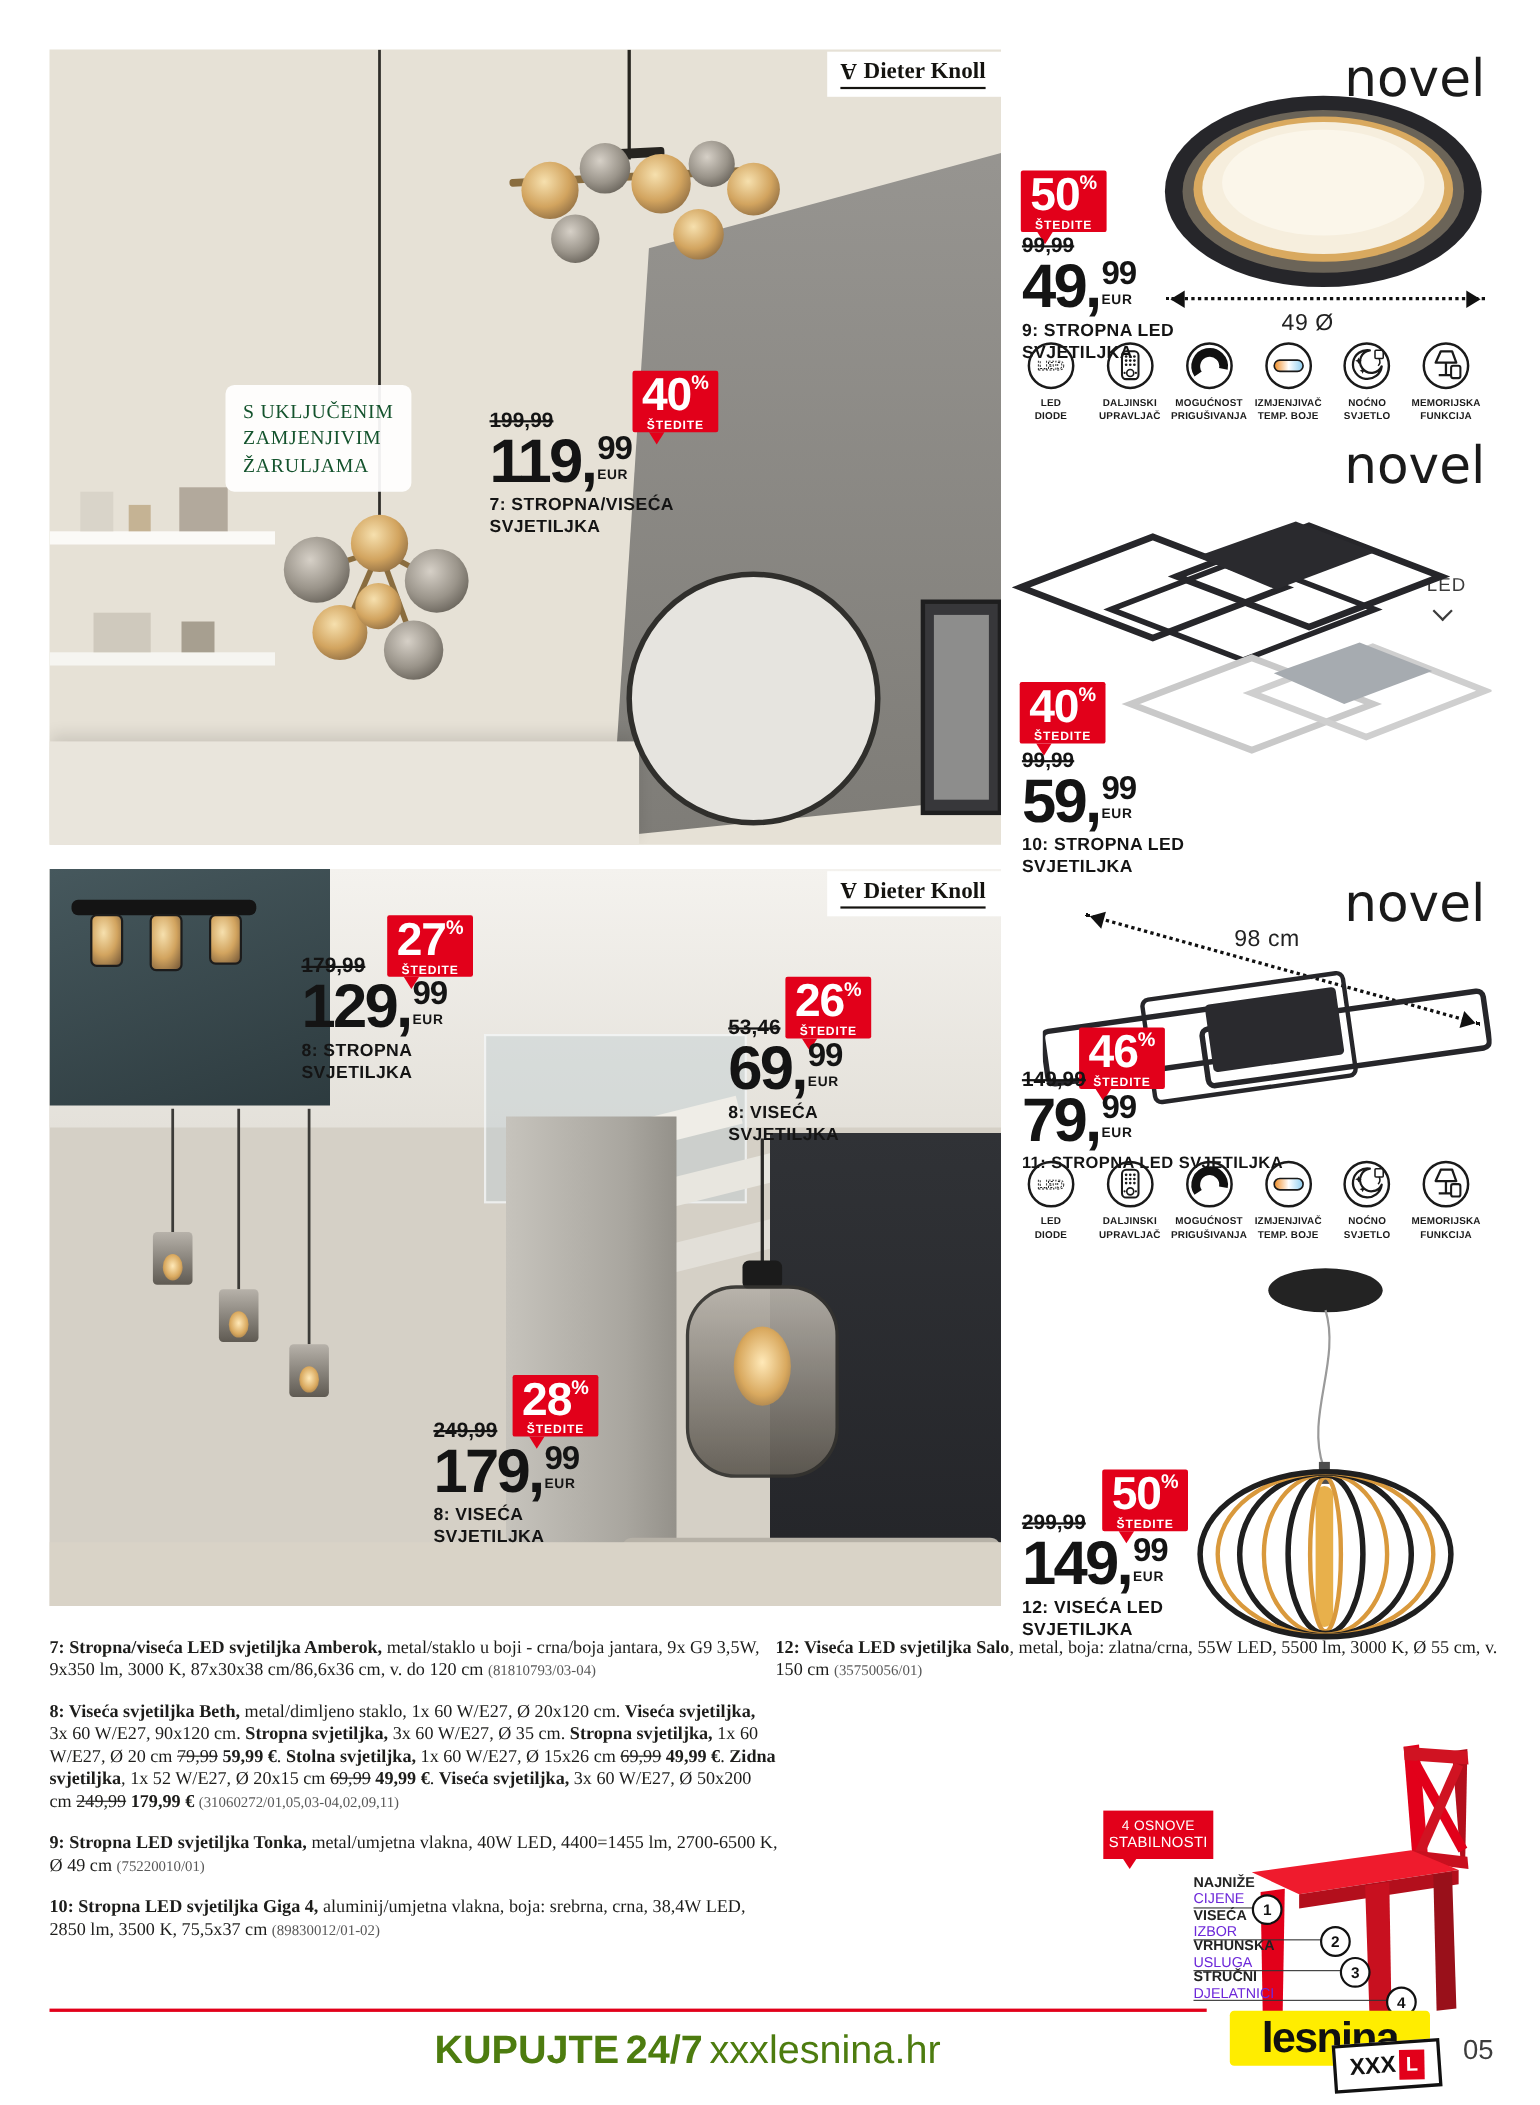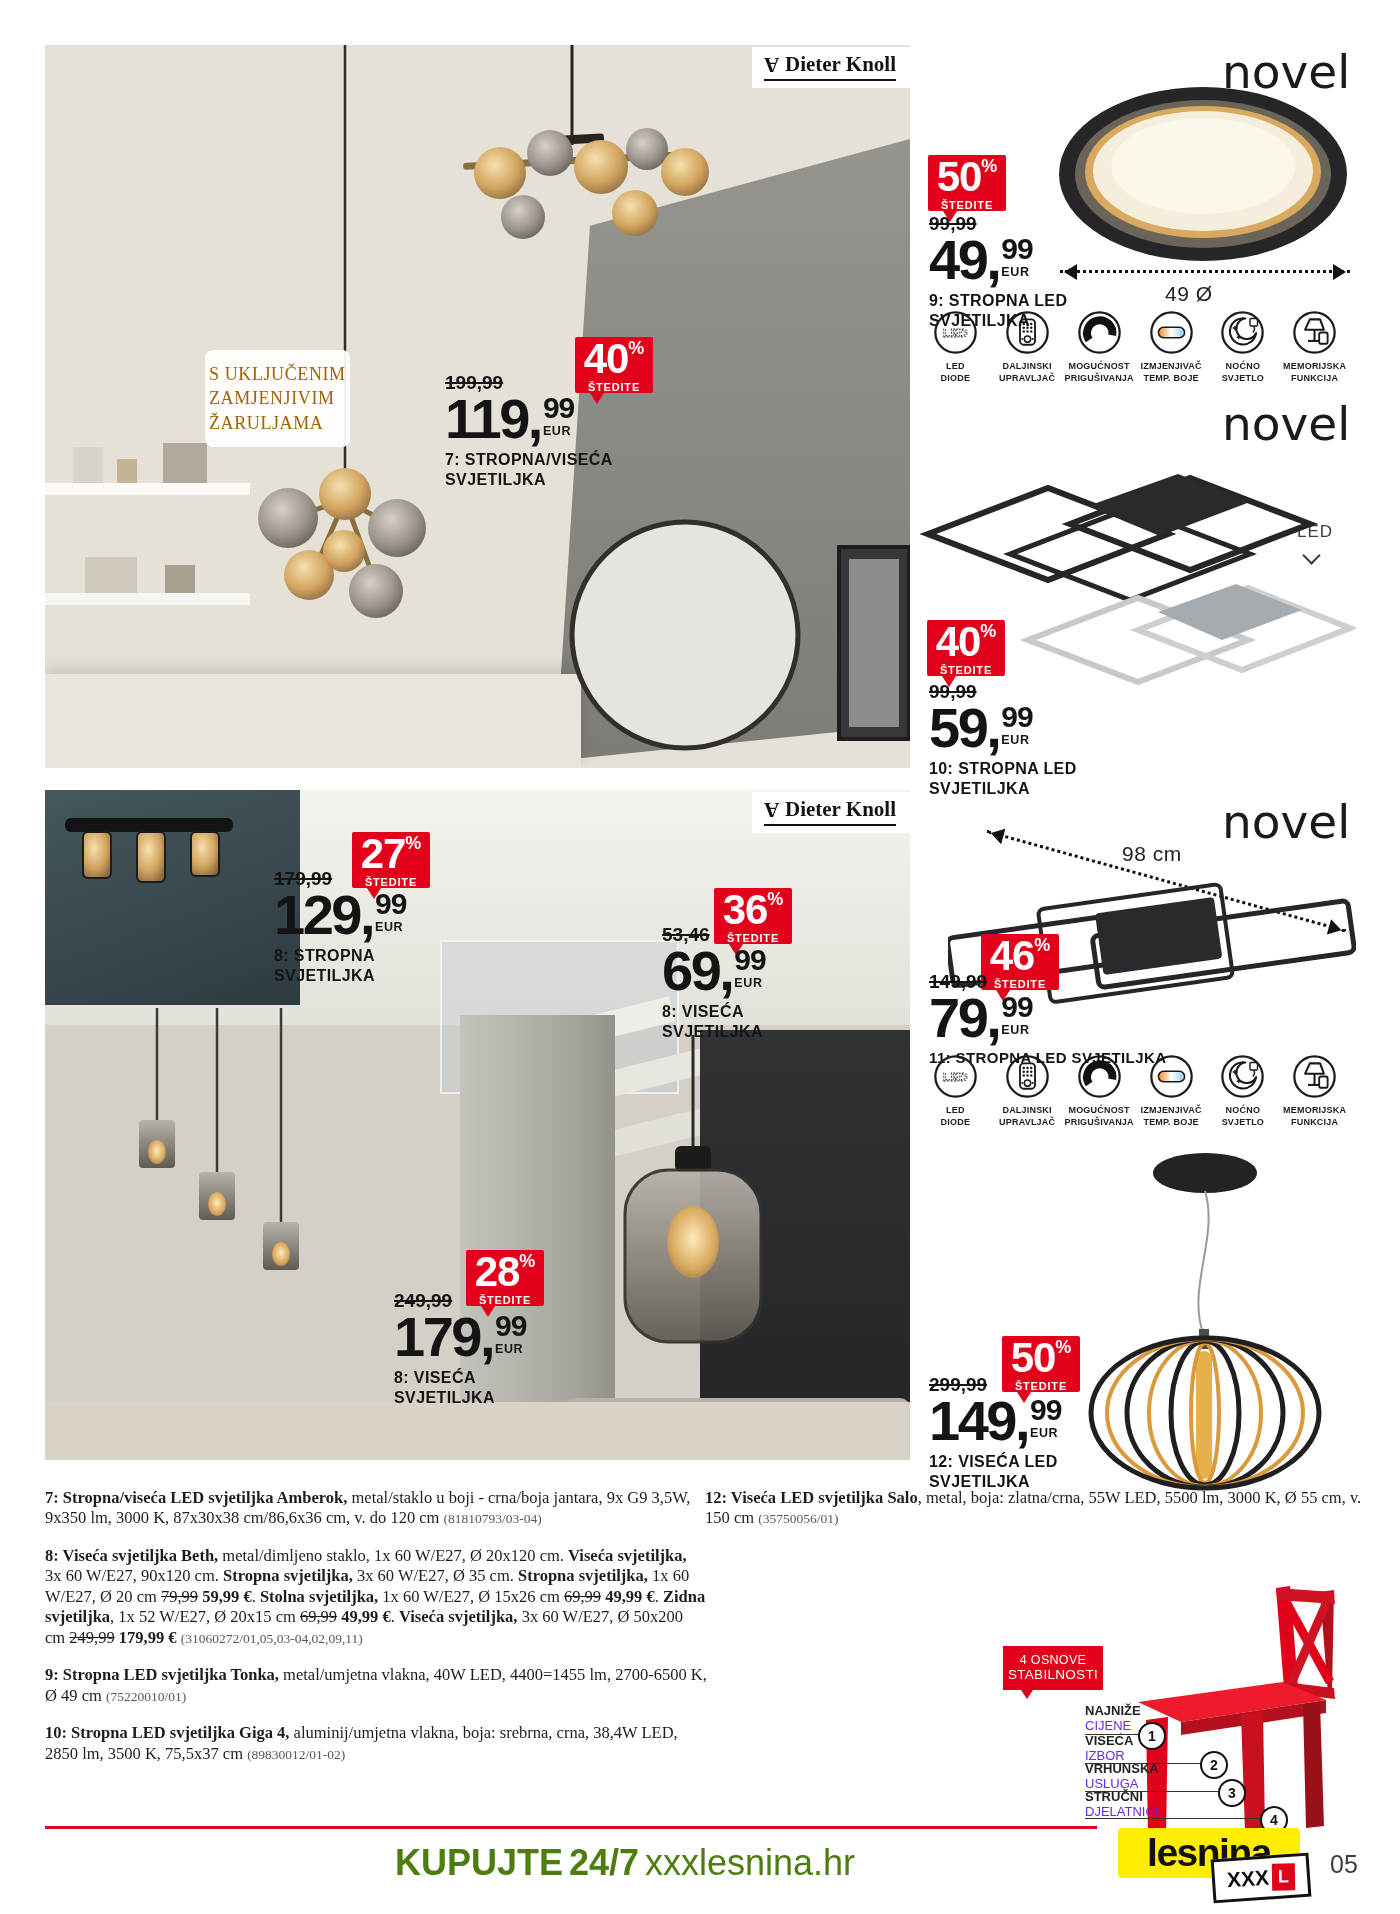--- a/index.html
+++ b/index.html
@@ -28,22 +28,22 @@
 
   
   .dk-label{position:absolute;background:#fff;padding:5px 14px 7px 12px;display:flex;align-items:baseline;gap:6px;}
   .dk-inner{border-bottom:2px solid #14130f;padding-bottom:2px;display:flex;align-items:baseline;gap:6px;
             font-family:"Liberation Serif","DejaVu Serif",serif;font-size:21px;font-weight:600;color:#14130f;}
   .dk-glyph{display:inline-block;transform:rotate(180deg);font-weight:700;}
   .novel{position:absolute;font-family:"DejaVu Sans",sans-serif;font-size:47px;font-weight:400;color:#1a1a1a;letter-spacing:0;}
 
   
   .note-badge{position:absolute;left:205px;top:350px;background:rgba(255,255,255,.93);border-radius:8px;
-              padding:12px 4px;font-family:"Liberation Serif","DejaVu Serif",serif;font-size:18px;line-height:1.35;
-              color:#a16207;letter-spacing:.6px;white-space:pre-line;}
+              padding:12px 16px;font-family:"Liberation Serif","DejaVu Serif",serif;font-size:18px;line-height:1.35;
+              color:#14532d;letter-spacing:.6px;white-space:pre-line;}
 
   
   .badge{position:absolute;width:78px;height:56px;background:#e2001a;color:#fff;text-align:center;
          display:flex;flex-direction:column;justify-content:center;line-height:1;border-radius:2px;}
   .badge::after{content:"";position:absolute;top:100%;left:15px;border:7px solid transparent;border-top:11px solid #e2001a;}
   .badge-top{display:flex;justify-content:center;align-items:flex-start;}
   .badge-pct{font-size:42px;font-weight:700;letter-spacing:-1px;}
   .badge-sign{font-size:18px;font-weight:800;margin-top:1px;}
   .badge-word{font-size:11px;font-weight:800;letter-spacing:.8px;margin-top:2px;}
 
@@ -410,21 +410,21 @@
           <span class="sup">99</span>
           <span class="cur">EUR</span>
         </span>
       </div>
     <div class="plabel">8: STROPNA
 SVJETILJKA</div>
   </div>
 
   <div class="badge" style="left:714px;top:888px;">
     <div class="badge-top">
-        <span class="badge-pct">36</span>
+        <span class="badge-pct">26</span>
         <span class="badge-sign">%</span>
       </div>
     <div class="badge-word">ŠTEDITE</div>
   </div>
   <div class="price-block" style="left:662px;top:924px;">
     <div class="old">53,46</div>
     <div class="now">
         <span class="big">69,</span>
       <span class="supcol">
           <span class="sup">99</span>

